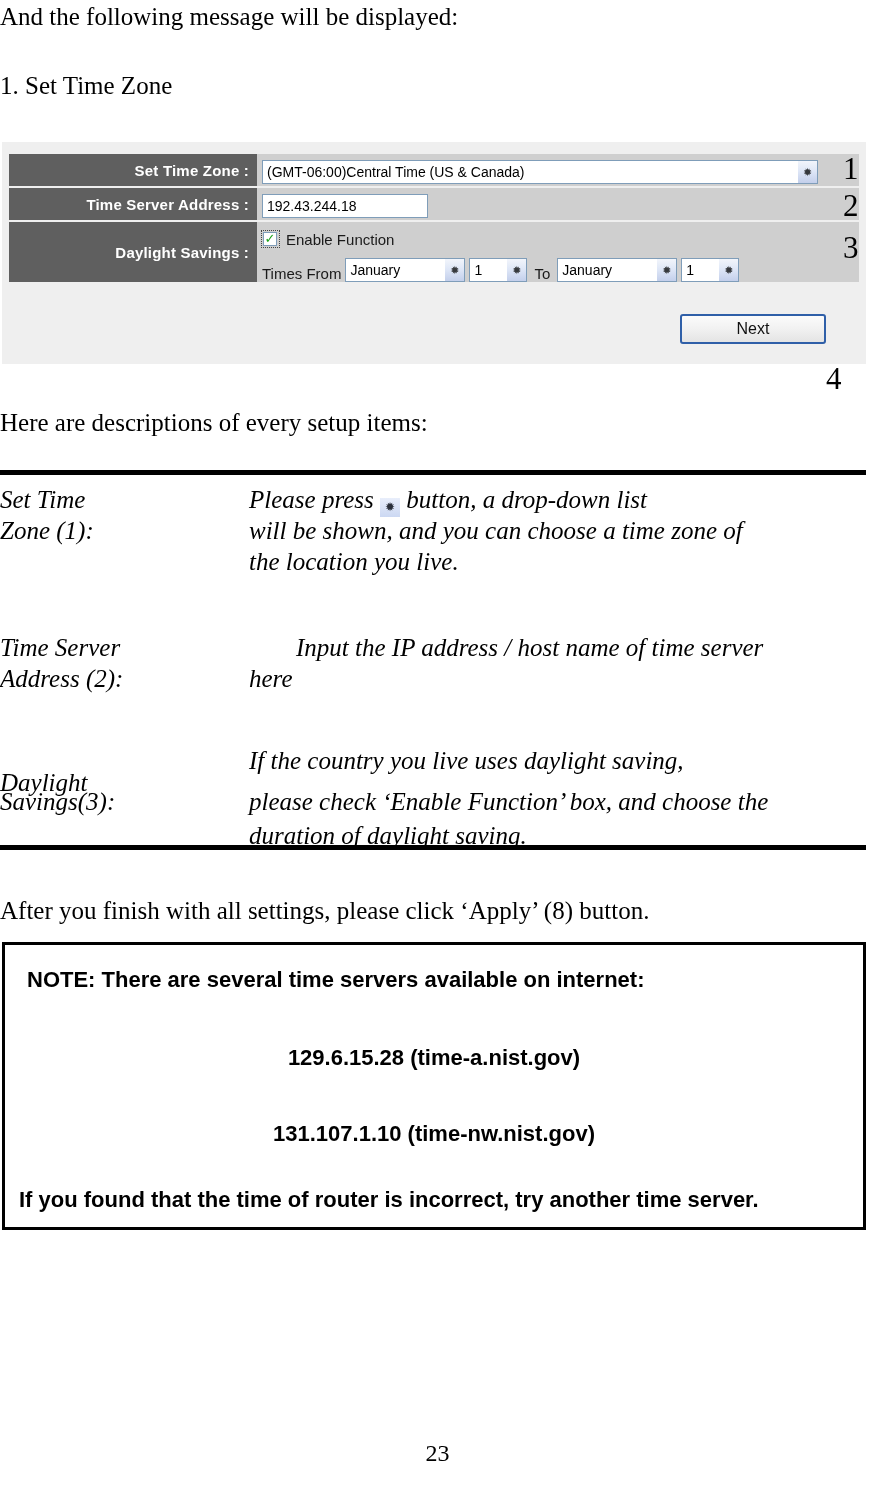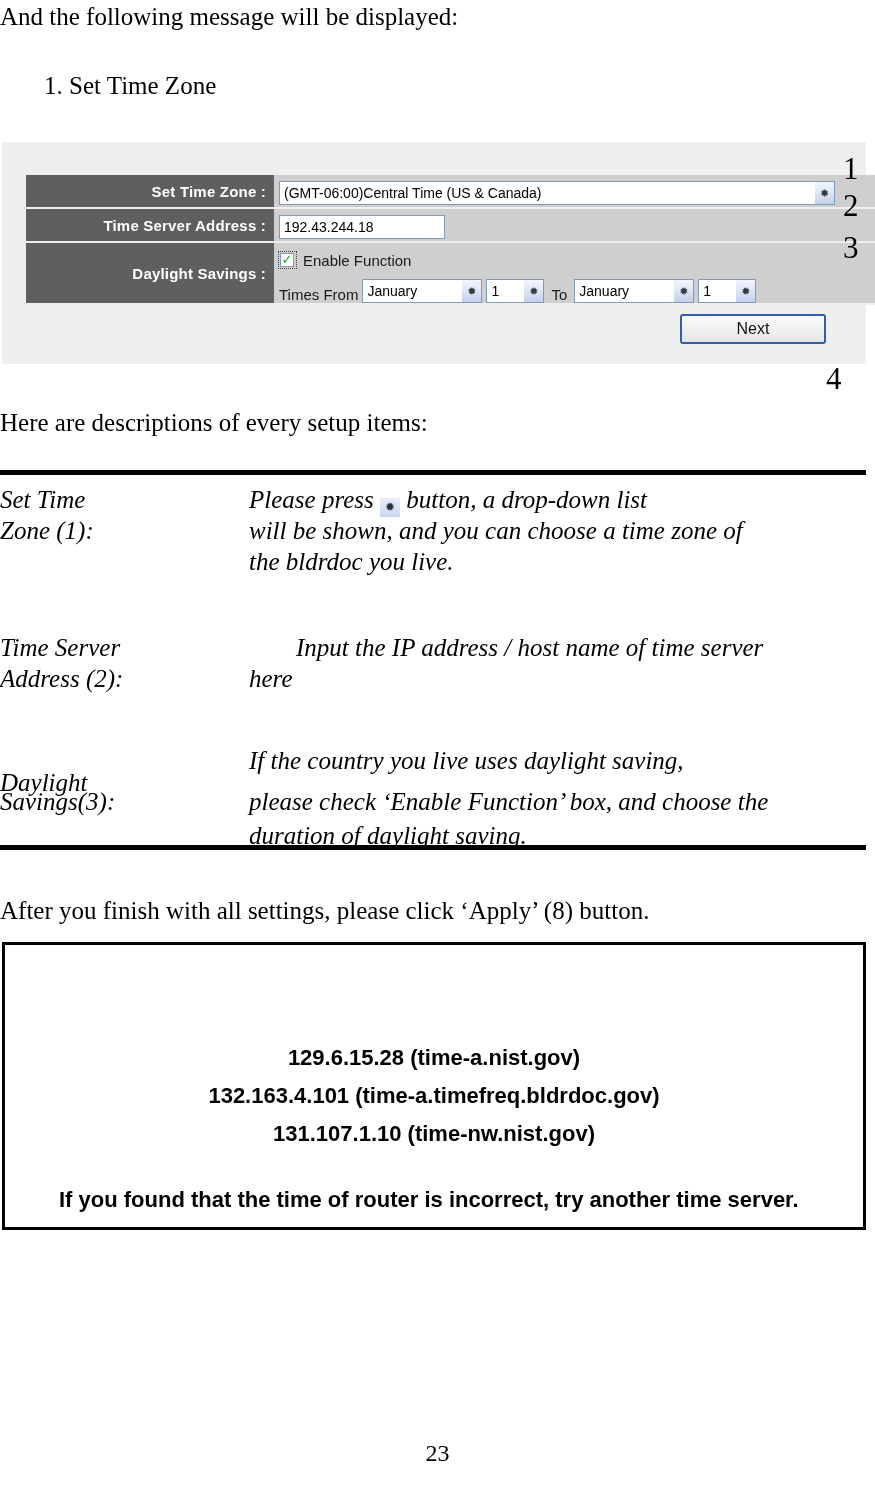--- a/index.html
+++ b/index.html
@@ -31,26 +31,25 @@
     position: absolute;
     left: 2px;
     top: 142px;
     width: 864px;
     height: 222px;
     background: #efefef;
     box-sizing: border-box;
   }
   #config-table {
     position: absolute;
-    left: 24px;
+    left: 7px;
     top: 12px;
     width: 850px;
     border-collapse: separate;
     border-spacing: 0;
-    margin-top: 21px;
   }
   .cfg-row { height: 34px; }
   .cfg-label {
     width: 248px;
     background: #5f5f5f;
     color: #ffffff;
     font-family: "Liberation Sans", sans-serif;
     font-weight: bold;
     font-size: 15px;
     text-align: right;
@@ -269,21 +268,21 @@
     text-align: center;
     font-family: "Liberation Serif", serif;
     font-size: 24px;
     color: #000;
   }
 </style>
 </head>
 <body>
 
 <div class="doc-line" style="left:0; top:2px;">And the following message will be displayed:</div>
-<div class="doc-line" style="left:0; top:71px;padding-left:44px;">1. Set Time Zone</div>
+<div class="doc-line" style="left:0; top:71px;">1. Set Time Zone</div>
 
 <div id="config-panel">
 
   <table id="config-table">
     <tbody>
         <tr class="cfg-row">
       <td class="cfg-label">Set Time Zone :</td>
       <td class="cfg-field">
         <div class="wf-select" id="select-timezone">
           <span class="sel-text">(GMT-06:00)Central Time (US &amp; Canada)</span>
@@ -348,37 +347,37 @@
 <div class="hrule" style="top:470px;"></div>
 
 <div class="desc-term" style="top:484px;">Set Time</div>
 <div class="desc-term" style="top:515px;">Zone (1):</div>
 <div class="desc-def" style="top:484px;">
   <span>Please press</span>
   <span class="inline-dd">✹</span>
   <span>button, a drop-down list</span>
 </div>
 <div class="desc-def" style="top:515px;">will be shown, and you can choose a time zone of</div>
-<div class="desc-def" style="top:546px;">the bldrdoc you live.</div>
+<div class="desc-def" style="top:546px;">the location you live.</div>
 
 <div class="desc-term" style="top:632px;">Time Server</div>
 <div class="desc-term" style="top:663px;">Address (2):</div>
 <div class="desc-def" style="top:632px;margin-left:47px;">Input the IP address / host name of time server</div>
 <div class="desc-def" style="top:663px;text-align:right;">here</div>
 
 <div class="desc-term" style="top:767px;text-align:right;">Daylight</div>
 <div class="desc-term" style="top:786px;">Savings(3):</div>
 <div class="desc-def" style="top:745px;">If the country you live uses daylight saving,</div>
 <div class="desc-def" style="top:786px;">please check ‘Enable Function’ box, and choose the</div>
 <div class="desc-def" style="top:820px;">duration of daylight saving.</div>
 
 <div class="hrule" style="top:845px;"></div>
 
 <div class="doc-line" style="left:0; top:896px;">After you finish with all settings, please click ‘Apply’ (8) button.</div>
 
 <div id="note-box">
+  <div class="note-text note-left" style="top:22px;">NOTE: There are several time servers available on internet:</div>
   <div class="note-text note-center" style="top:100px;">129.6.15.28 (time-a.nist.gov)</div>
-  <div class="note-text note-center" style="top:138px;">132.163.4.101 (time-a.timefreq.bldrdoc.gov)</div>
   <div class="note-text note-center" style="top:176px;">131.107.1.10 (time-nw.nist.gov)</div>
-  <div class="note-text note-left" style="top:242px; left:14px;margin-left:40px;">If you found that the time of router is incorrect, try another time server.</div>
+  <div class="note-text note-left" style="top:242px; left:14px;">If you found that the time of router is incorrect, try another time server.</div>
 </div>
 
 <div id="page-number">23</div>
 
 </body></html>

